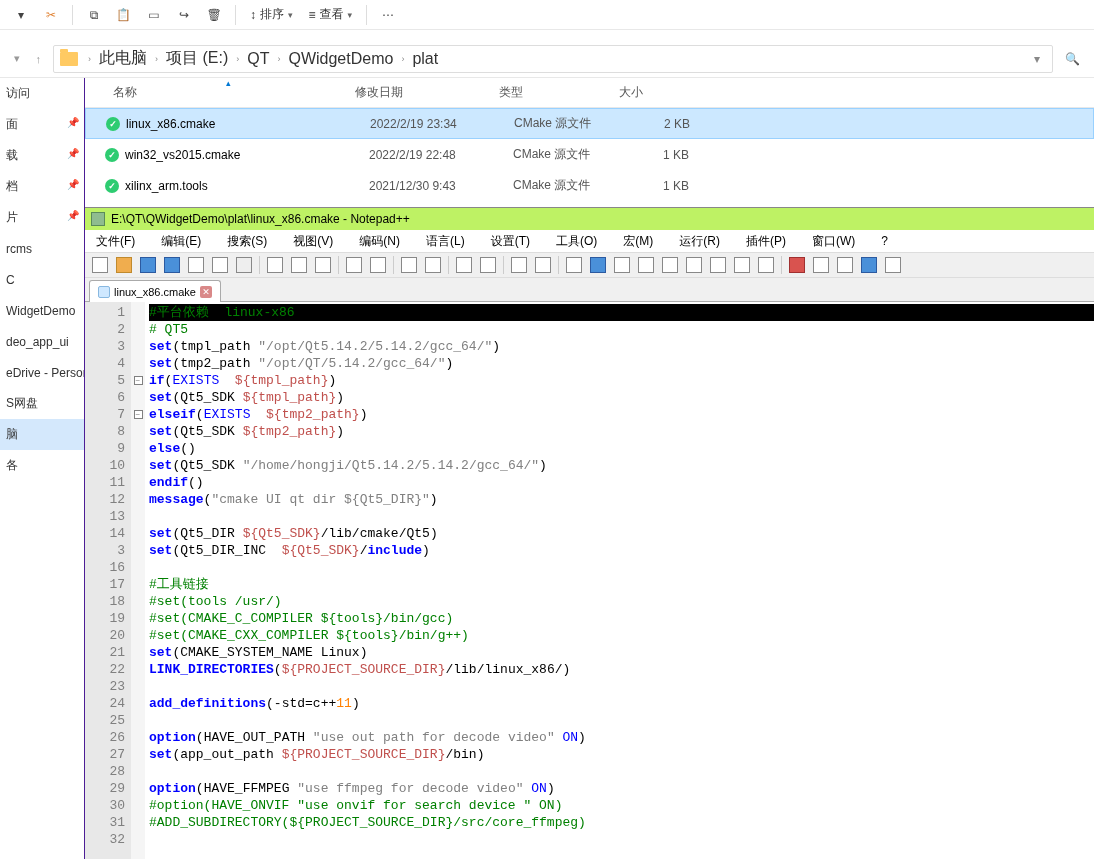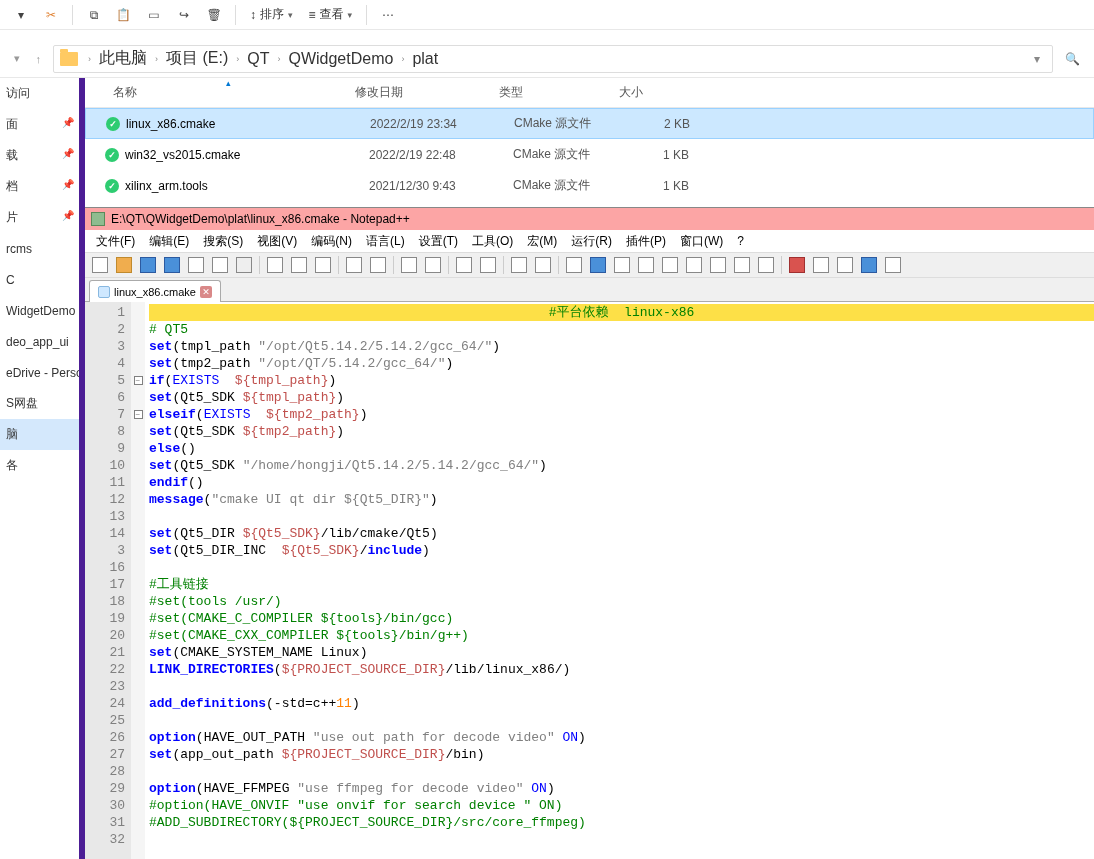--- a/index.html
+++ b/index.html
@@ -18,21 +18,21 @@
   .bc-folder { width: 18px; height: 14px; background: #ffca63; border-radius: 1px; display: inline-block; margin-right: 4px; position: relative; }
   .bc-folder::before { content: ""; position: absolute; top: -3px; left: 0; width: 8px; height: 3px; background: #ffca63; border-radius: 1px 1px 0 0; }
   .breadcrumb { display: flex; align-items: center; gap: 2px; flex: 1; border: 1px solid #ddd; height: 28px; padding: 0 6px; border-radius: 2px; }
   .bc-seg { padding: 0 2px; color: #333; font-size: 16px; }
   .bc-caret { color: #888; font-size: 9px; padding: 0 4px; }
   .bc-right { color: #888; padding: 0 6px; }
   .search-icon { color: #666; padding: 0 4px; }
 
   
   .main { display: flex; height: calc(100% - 78px); }
-  .sidebar { width: 85px; border-right: 6px solid #4c1d95; overflow: hidden; }
+  .sidebar { width: 85px; border-right: 1px solid #4c1d95; overflow: hidden; }
   .sb-item { height: 31px; display: flex; align-items: center; padding: 0 6px; font-size: 12px; color: #333; white-space: nowrap; position: relative; }
   .sb-item.active { background: #d4e8fc; }
   .sb-item .pin { position: absolute; right: 4px; top: 8px; color: #888; font-size: 10px; }
 
   .content { flex: 1; display: flex; flex-direction: column; overflow: hidden; }
 
   
   .file-header { height: 30px; display: flex; align-items: center; border-bottom: 1px solid #e8e8e8; font-size: 12px; color: #555; padding-left: 20px; }
   .col { padding: 0 8px; }
   .col-name { width: 242px; position: relative; }
@@ -46,23 +46,23 @@
   .file-row { height: 31px; display: flex; align-items: center; padding-left: 20px; font-size: 12px; }
   .file-row.selected { background: #cce8ff; border: 1px solid #99d1ff; }
   .file-icon { width: 14px; height: 14px; border-radius: 50%; background: #2ecc71; display: inline-flex; align-items: center; justify-content: center; color: #fff; margin-right: 6px; font-size: 9px; font-weight: bold; }
   .fr-name { width: 236px; }
   .fr-date { width: 144px; color: #555; padding: 0 8px; }
   .fr-type { width: 120px; color: #555; padding: 0 8px; }
   .fr-size { width: 72px; text-align: right; color: #555; padding: 0 8px; }
 
   
   .npp { flex: 1; border-top: 1px solid #888; margin-top: 6px; display: flex; flex-direction: column; overflow: hidden; }
-  .npp-title { height: 22px; background: #fca5a5; display: flex; align-items: center; padding: 0 6px; font-size: 12px; gap: 6px; }
+  .npp-title { height: 22px; background: #bef264; display: flex; align-items: center; padding: 0 6px; font-size: 12px; gap: 6px; }
   .npp-title-icon { width: 14px; height: 14px; background: #8fbc8f; border: 1px solid #5a8a5a; display: inline-block; }
-  .npp-menu { height: 22px; display: flex; align-items: center; padding: 0 4px; gap: 0; font-size: 12px; }
+  .npp-menu { height: 22px; display: flex; align-items: center; padding: 0 4px; gap: 12px; font-size: 12px; }
   .npp-menu-item { padding: 2px 7px; }
 
   .npp-toolbar { height: 26px; background: #f0f0f0; border-top: 1px solid #ddd; border-bottom: 1px solid #ddd; display: flex; align-items: center; padding: 0 4px; gap: 2px; }
   .npp-tb-btn { width: 22px; height: 22px; display: flex; align-items: center; justify-content: center; }
   .npp-tb-sep { width: 1px; height: 18px; background: #ccc; margin: 0 2px; }
   .tb-ico { width: 16px; height: 16px; display: inline-block; border: 1px solid #888; background: #fff; }
   .tb-ico.blue { background: #4a90d9; border-color: #2c5aa0; }
   .tb-ico.wht { background: #fff; }
   .tb-ico.prn { background: #eee; }
   .tb-ico.red { background: #d9534f; border-color: #a03030; }
@@ -77,21 +77,21 @@
 
   
   .npp-editor { flex: 1; display: flex; overflow: hidden; font-family: Consolas, "Courier New", monospace; font-size: 13px; background: #fff; }
   .gutter { width: 46px; background: #e8e8e8; color: #808080; text-align: right; padding: 2px 6px 0 0; line-height: 17px; }
   .gutter div { height: 17px; }
   .fold-col { width: 14px; background: #f5f5f5; line-height: 17px; padding-top: 2px; }
   .fold-col div { height: 17px; text-align: center; font-size: 10px; color: #808080; }
   .fold-box { display: inline-block; width: 9px; height: 9px; border: 1px solid #808080; background: #fff; font-size: 8px; line-height: 7px; text-align: center; color: #808080; }
   .code-area { flex: 1; padding: 2px 0 0 4px; line-height: 17px; white-space: pre; }
   .code-area div { height: 17px; }
-  .code-area .hl-line { background: #fde047; text-align: center; }
+  .code-area .hl-line { background: #000000; }
   .c-comment { color: #008000; }
   .c-keyword { color: #0000ff; font-weight: bold; }
   .c-keyword2 { color: #0000ff; }
   .c-string { color: #808080; }
   .c-var { color: #c0504d; }
   .c-paren { color: #000; }
   .c-num { color: #ff8000; }
 </style>
 </head>
 <body>

